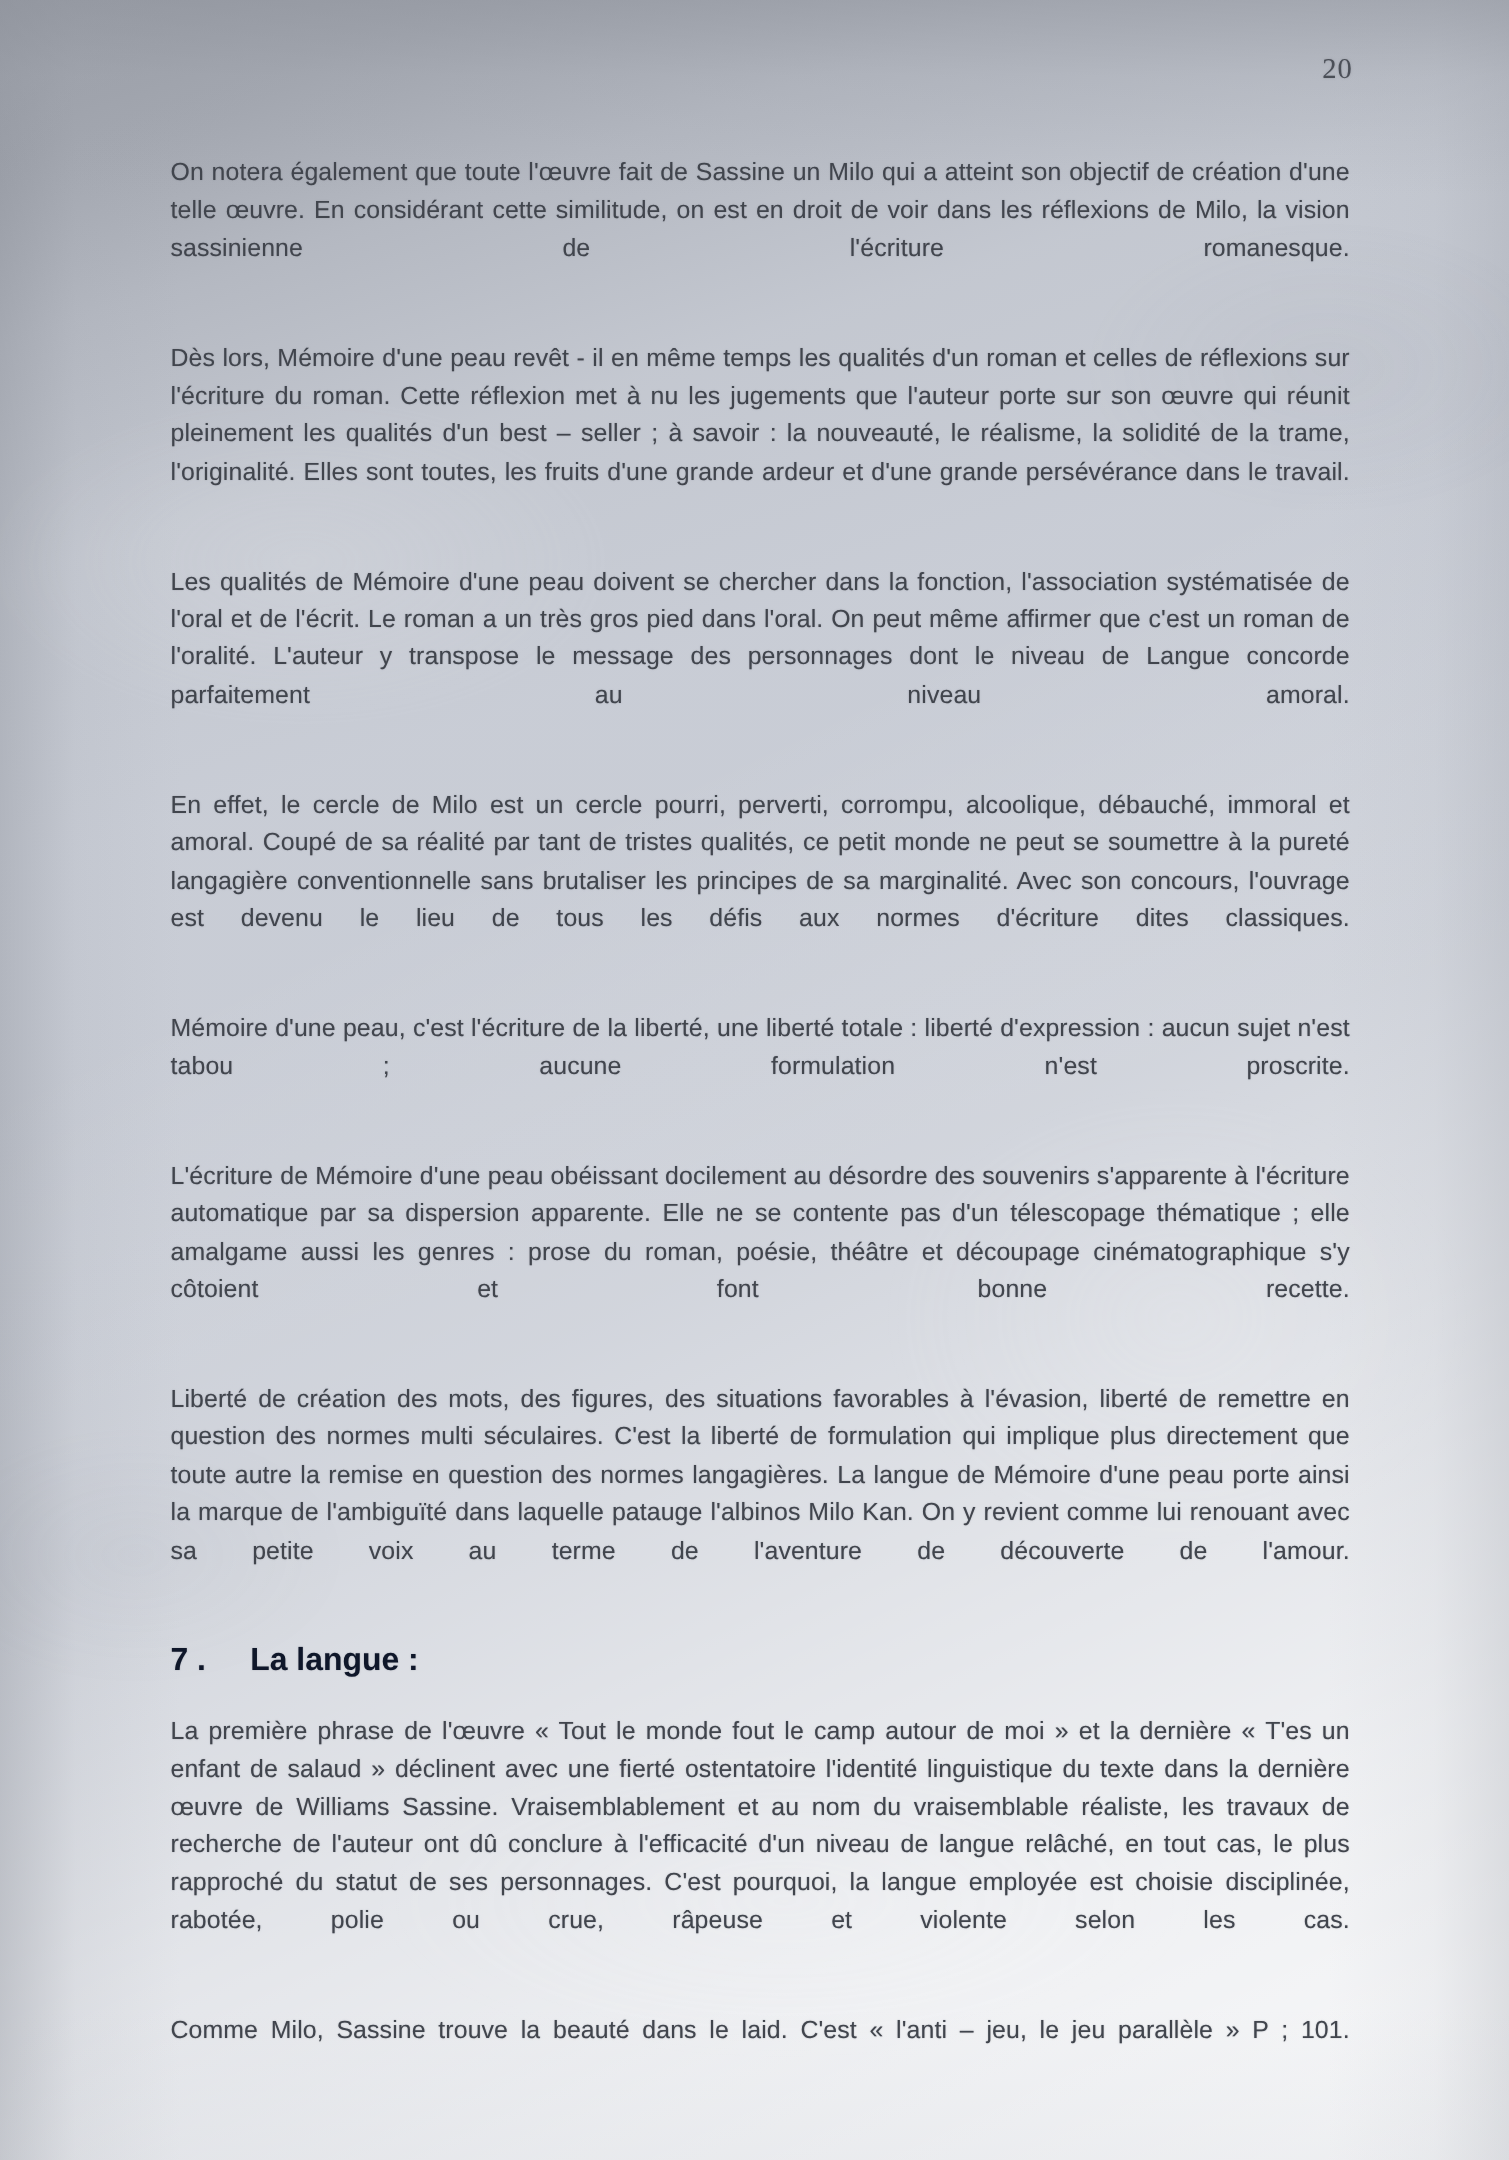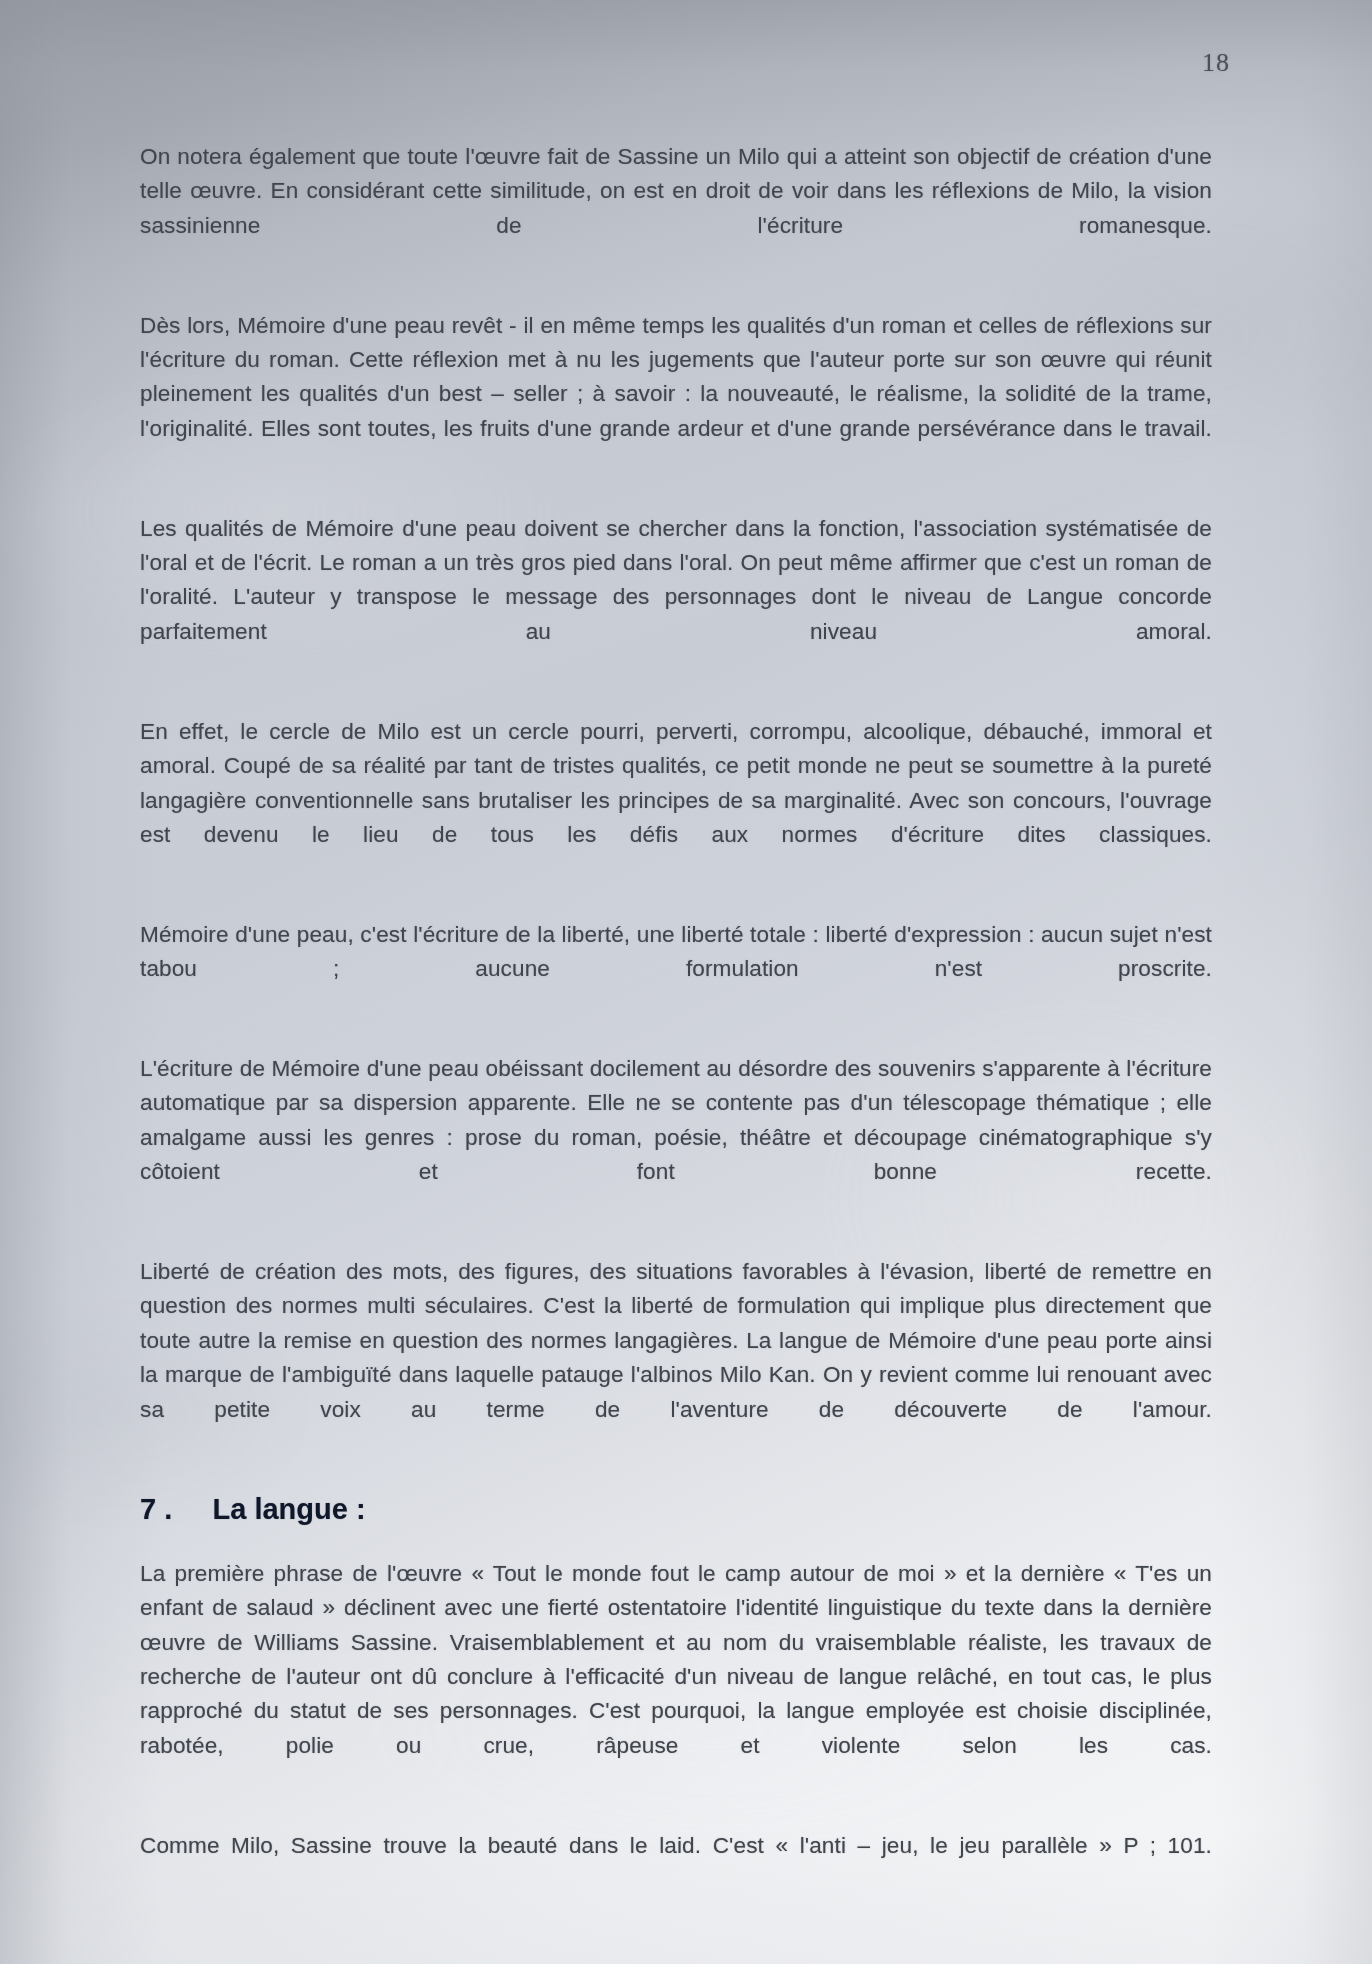--- a/index.html
+++ b/index.html
@@ -106,21 +106,21 @@
     right: 142px;
     font-size: 26px;
     letter-spacing: 1px;
     color: #4b4f57;
     font-family: "Liberation Serif", serif;
     text-shadow: 0 0 2px rgba(120,124,133,0.55);
   }
 
   #text-column {
     position: absolute;
-    left: 140px;
+    left: 155px;
     top: 140px;
     width: 1072px;
   }
 
   p.para {
     margin: 0 0 31px 0;
     text-align: justify;
     font-size: 22.6px;
     line-height: 34.4px;
     color: #41454d;
@@ -157,21 +157,21 @@
 <div id="page-photo">
 
   <div id="light-top"></div>
   <div id="light-bottom"></div>
   <div id="vignette-x"></div>
   <div id="vignette-y"></div>
   <div id="paper-grain"></div>
 
   <div id="content">
 
-    <div id="folio">18</div>
+    <div id="folio">20</div>
 
     <div id="text-column">
 
       <p class="para">On notera également que toute l'œuvre fait de Sassine un Milo qui a atteint son objectif de création d'une telle œuvre. En considérant cette similitude, on est en droit de voir dans les réflexions de Milo, la vision sassinienne de l'écriture romanesque.</p>
       <p class="para">Dès lors, Mémoire d'une peau revêt - il en même temps les qualités d'un roman et celles de réflexions sur l'écriture du roman. Cette réflexion met à nu les jugements que l'auteur porte sur son œuvre qui réunit pleinement les qualités d'un best – seller ; à savoir : la nouveauté, le réalisme, la solidité de la trame, l'originalité. Elles sont toutes, les fruits d'une grande ardeur et d'une grande persévérance dans le travail.</p>
       <p class="para">Les qualités de Mémoire d'une peau doivent se chercher dans la fonction, l'association systématisée de l'oral et de l'écrit. Le roman a un très gros pied dans l'oral. On peut même affirmer que c'est un roman de l'oralité. L'auteur y transpose le message des personnages dont le niveau de Langue concorde parfaitement au niveau amoral.</p>
       <p class="para">En effet, le cercle de Milo est un cercle pourri, perverti, corrompu, alcoolique, débauché, immoral et amoral. Coupé de sa réalité par tant de tristes qualités, ce petit monde ne peut se soumettre à la pureté langagière conventionnelle sans brutaliser les principes de sa marginalité. Avec son concours, l'ouvrage est devenu le lieu de tous les défis aux normes d'écriture dites classiques.</p>
       <p class="para">Mémoire d'une peau, c'est l'écriture de la liberté, une liberté totale : liberté d'expression : aucun sujet n'est tabou ; aucune formulation n'est proscrite.</p>
       <p class="para">L'écriture de  Mémoire d'une peau obéissant docilement au désordre des souvenirs s'apparente à l'écriture automatique par sa dispersion apparente. Elle ne se contente pas d'un télescopage thématique ; elle amalgame aussi les genres : prose du roman, poésie, théâtre et découpage cinématographique s'y côtoient et font bonne recette.</p>
       <p class="para">Liberté de création des mots, des figures, des situations favorables à l'évasion, liberté de remettre en question des normes multi séculaires.  C'est la liberté de formulation qui implique plus directement que toute autre la remise en question des normes langagières. La langue de Mémoire d'une peau porte ainsi la marque de l'ambiguïté dans laquelle patauge l'albinos Milo Kan. On y revient comme lui renouant avec sa petite  voix au terme de l'aventure de découverte de l'amour.</p>

